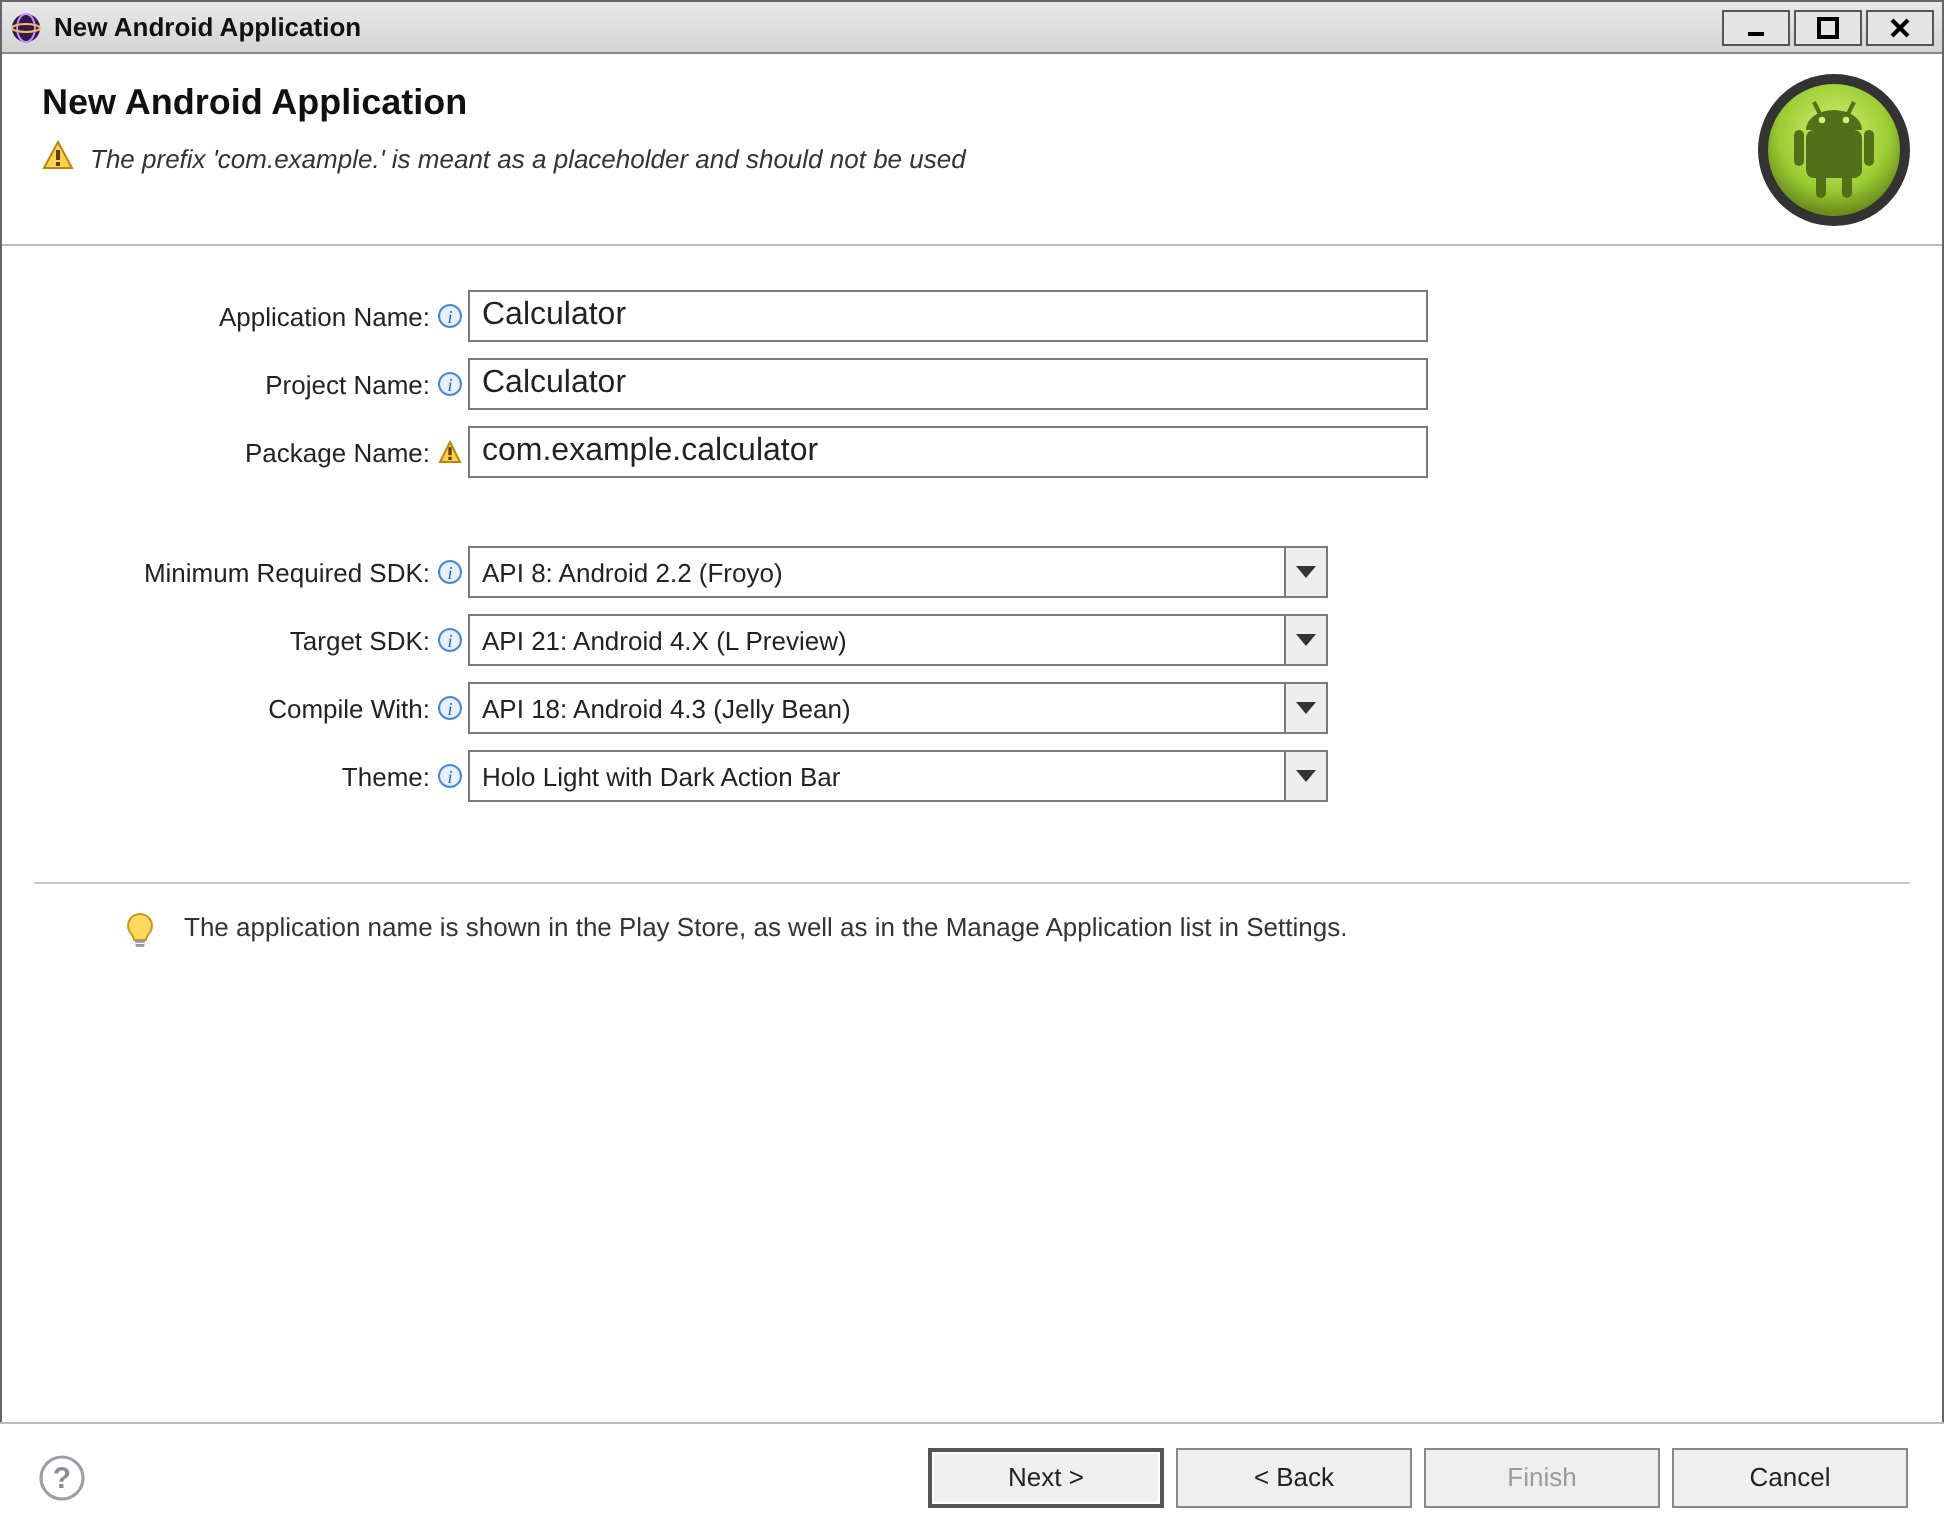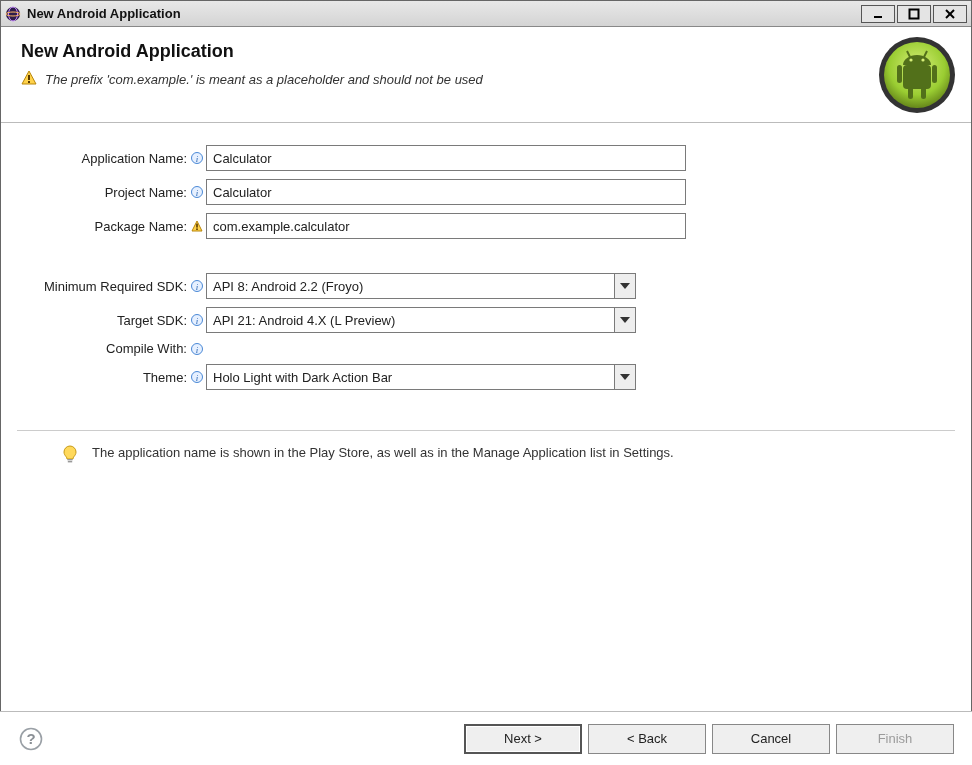--- a/index.html
+++ b/index.html
@@ -15,25 +15,25 @@
 
     
     .banner { position: relative; padding: 14px 20px 16px; border-bottom: 1px solid #bbb; min-height: 96px; }
     .banner h1 { font-size: 18px; font-weight: bold; color: #111; margin-bottom: 8px; }
     .banner .warnline { display: flex; align-items: center; gap: 8px; font-style: italic; }
     .banner .icon { flex-shrink: 0; }
     .banner .warntext { color: #333; }
     .bannerimg { position: absolute; right: 14px; top: 8px; width: 80px; height: 80px; }
 
     
-    .form-area { padding: 22px 20px 6px; }
+    .form-area { padding: 22px 20px 6px; margin-left: 28px; }
     .form-row { display: flex; align-items: center; margin-bottom: 8px; }
     .form-label { width: 185px; text-align: right; color: #222; padding-right: 2px; display: flex; justify-content: flex-end; align-items: center; gap: 2px; }
     .hint { width: 14px; height: 14px; display:inline-flex; align-items:center; justify-content:center; margin-left:1px; }
-    .text-input { width: 480px; height: 26px; border: 1px solid #7a7a7a; background: #fff; padding: 2px 6px; font-family: inherit; font-size: 13px; color:#222; }
+    .text-input { width: 480px; height: 26px; border: 1px solid #7a7a7a; background: #fff; padding: 2px 6px; font-family: inherit; font-size: 16px; color:#222; }
     .select-wrap { position: relative; width: 430px; border-radius: 10px; }
     .select-field { width: 100%; height: 26px; border: 1px solid #7a7a7a; background: #fff; padding: 2px 24px 2px 6px; display:flex; align-items:center; cursor: default; }
     .select-arrow { position: absolute; right: 0; top: 0; width: 22px; height: 26px; border: 1px solid #7a7a7a; border-left: 1px solid #7a7a7a; display:flex; align-items:center; justify-content:center; background:#eee; }
 
     .group-gap { height: 26px; }
 
     
     .tip-sep { border-top: 1px solid #ccc; margin: 26px 16px 0; }
     .tip { display:flex; align-items:flex-start; gap:14px; padding: 14px 24px; color:#333;margin-left:37px; }
 
@@ -207,20 +207,30 @@
   <div class="form-row">
     <div class="form-label">
       <span>Compile With:</span>
       <span class="hint">
           <svg width="12" height="12">
             <circle cx="6" cy="6" r="5.5" fill="#e6f0ff" stroke="#4a88d6"></circle>
             <text x="6" y="9.5" font-size="9" text-anchor="middle" fill="#2b66b3" font-family="Georgia" font-style="italic">i</text>
           </svg>
         </span>
     </div>
+    <div class="select-wrap">
+      <div class="select-field">
+          <span>API 18: Android 4.3 (Jelly Bean)</span>
+        </div>
+      <div class="select-arrow">
+          <svg width="10" height="6">
+            <polygon points="0,0 10,0 5,6" fill="#333"></polygon>
+          </svg>
+        </div>
+    </div>
   </div>
 
   <div class="form-row">
     <div class="form-label">
       <span>Theme:</span>
       <span class="hint">
           <svg width="12" height="12">
             <circle cx="6" cy="6" r="5.5" fill="#e6f0ff" stroke="#4a88d6"></circle>
             <text x="6" y="9.5" font-size="9" text-anchor="middle" fill="#2b66b3" font-family="Georgia" font-style="italic">i</text>
           </svg>
@@ -255,15 +265,15 @@
 <div class="footer">
   <span class="help">
     <svg width="24" height="24">
         <circle cx="12" cy="12" r="10.5" fill="none" stroke="#9aa0a6" stroke-width="1.6"></circle>
         <text x="12" y="17" font-size="15" text-anchor="middle" fill="#8a8f95" font-family="Arial" font-weight="bold">?</text>
       </svg>
   </span>
   <div class="spacer"></div>
   <button class="btn primary">Next &gt;</button>
   <button class="btn">&lt; Back</button>
+  <button class="btn disabled">Finish</button>
   <button class="btn">Cancel</button>
-  <button class="btn disabled">Finish</button>
 </div>
 
 </body></html>

